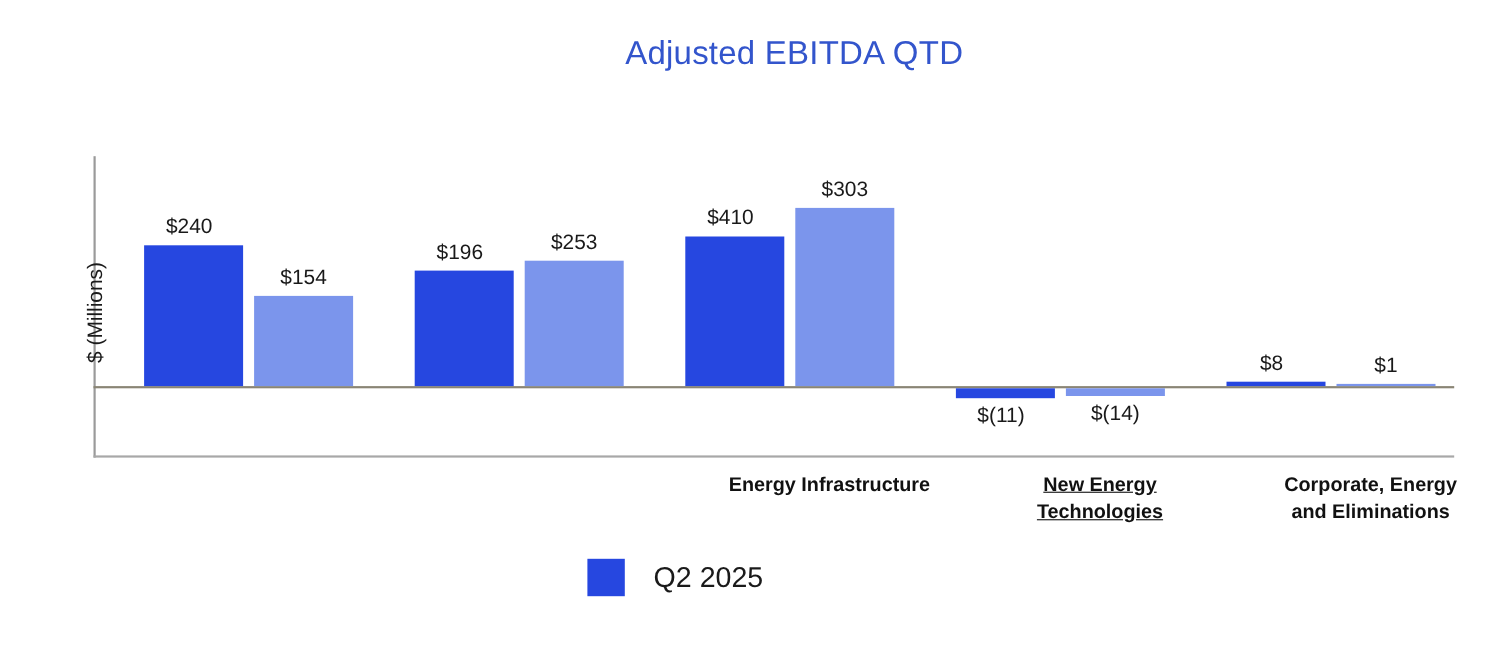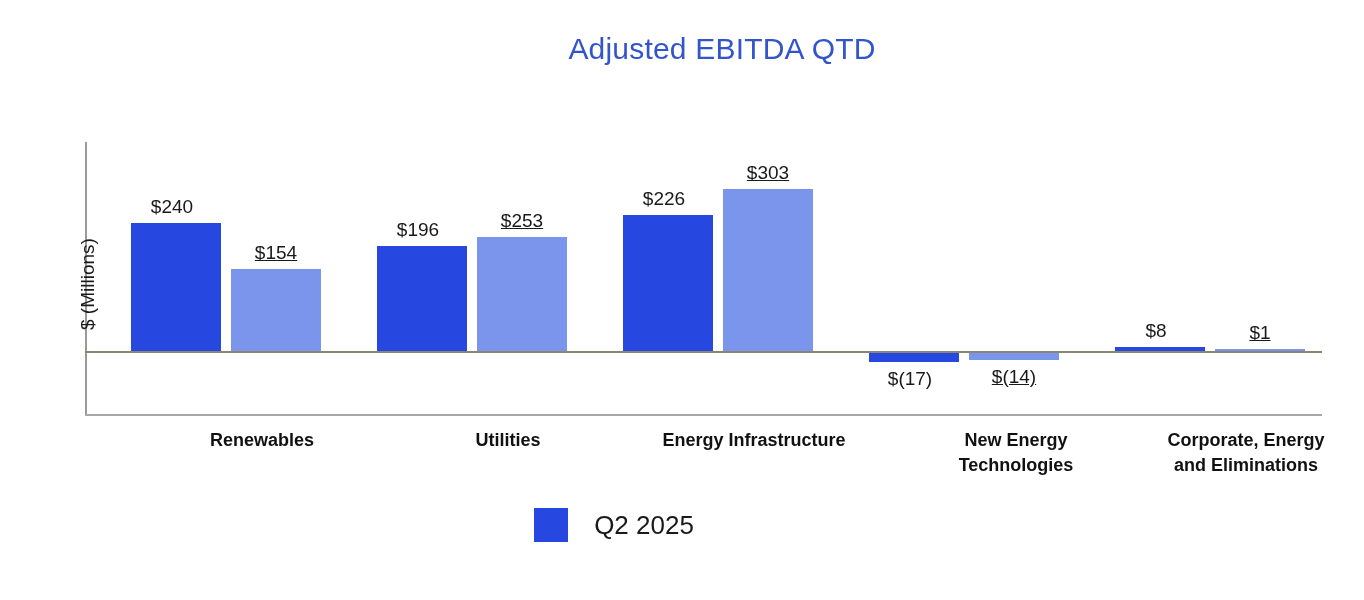--- a/index.html
+++ b/index.html
@@ -99,21 +99,21 @@
 
   .val-label {
     position: absolute;
     width: 130px;
     text-align: center;
     font-size: 19px;
     color: #191919;
     white-space: nowrap;
   }
   .val-label.s0 { left: 4px; }
-  .val-label.s1 { left: 108px; text-decoration: underline; }
+  .val-label.s1 { left: 108px; }
 
   .cat-label {
     position: absolute;
     top: 286px;
     width: 300px;
     text-align: center;
     font-size: 18px;
     font-weight: bold;
     color: #111111;
     line-height: 25px;
@@ -160,42 +160,40 @@
     <div id="bottom-axis-line"></div>
 
     <div id="y-axis-title">$ (Millions)</div>
 
     <div id="groups-layer">
         <div class="cat-group" style="left: 18px; width: 246px;">
           <div class="bar s0 positive" style="background: rgb(38, 71, 224); height: 128px;"></div>
           <div class="val-label s0" style="top: 54px;">$240</div>
           <div class="bar s1 positive" style="background: rgb(123, 149, 236); height: 82px;"></div>
           <div class="val-label s1" style="top: 100px;">$154</div>
-          <div class="cat-label" style="left: 9px;"><span>Renewables</span></div>
         </div>
         <div class="cat-group" style="left: 264px; width: 246px;">
           <div class="bar s0 positive" style="background: rgb(38, 71, 224); height: 105px;"></div>
           <div class="val-label s0" style="top: 77px;">$196</div>
           <div class="bar s1 positive" style="background: rgb(123, 149, 236); height: 114px;"></div>
           <div class="val-label s1" style="top: 68px;">$253</div>
-          <div class="cat-label" style="left: 9px;"><span>Utilities</span></div>
         </div>
         <div class="cat-group" style="left: 510px; width: 246px;">
           <div class="bar s0 positive" style="background: rgb(38, 71, 224); height: 136px;"></div>
-          <div class="val-label s0" style="top: 46px;">$226</div>
+          <div class="val-label s0" style="top: 46px;">$410</div>
           <div class="bar s1 positive" style="background: rgb(123, 149, 236); height: 162px;"></div>
           <div class="val-label s1" style="top: 20px;">$303</div>
           <div class="cat-label" style="left: 9px;"><span>Energy Infrastructure</span></div>
         </div>
         <div class="cat-group" style="left: 756px; width: 246px;">
           <div class="bar s0 negative" style="background: rgb(38, 71, 224); height: 9px;"></div>
-          <div class="val-label s0" style="top: 226px;">$(17)</div>
+          <div class="val-label s0" style="top: 226px;">$(11)</div>
           <div class="bar s1 negative" style="background: rgb(123, 149, 236); height: 7px;"></div>
           <div class="val-label s1" style="top: 224px;">$(14)</div>
-          <div class="cat-label" style="left: 25px;"><span>New Energy</span><span class="l2">Technologies</span></div>
+          <div class="cat-label" style="left: 9px; text-decoration: underline;"><span>New Energy</span><span class="l2">Technologies</span></div>
         </div>
         <div class="cat-group" style="left: 1002px; width: 246px;">
           <div class="bar s0 positive" style="background: rgb(38, 71, 224); height: 4px;"></div>
           <div class="val-label s0" style="top: 178px;">$8</div>
           <div class="bar s1 positive" style="background: rgb(123, 149, 236); height: 2px;"></div>
           <div class="val-label s1" style="top: 180px;">$1</div>
           <div class="cat-label" style="left: 9px;"><span>Corporate, Energy</span><span class="l2">and Eliminations</span></div>
         </div>
       </div>
 

